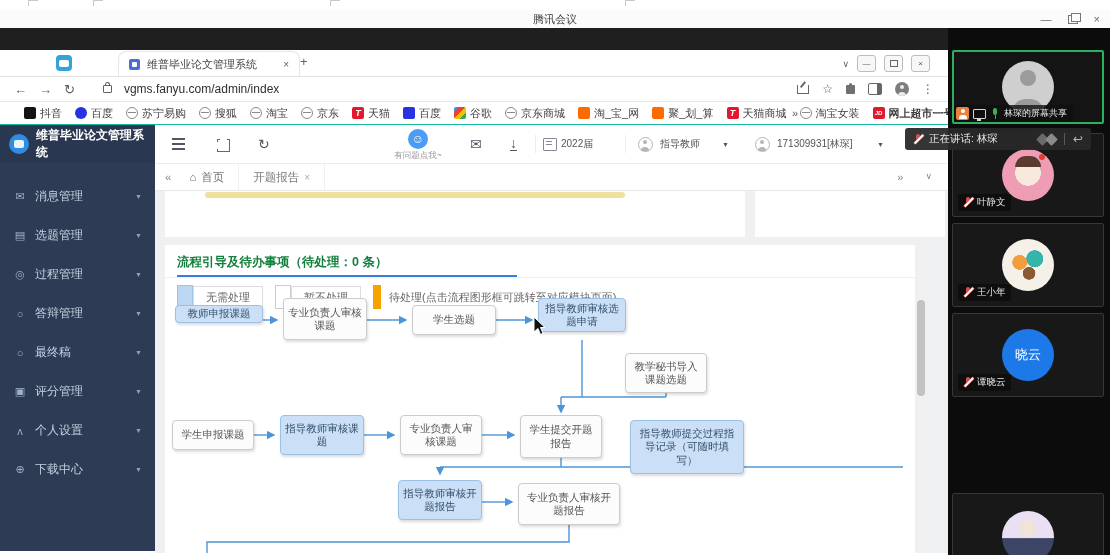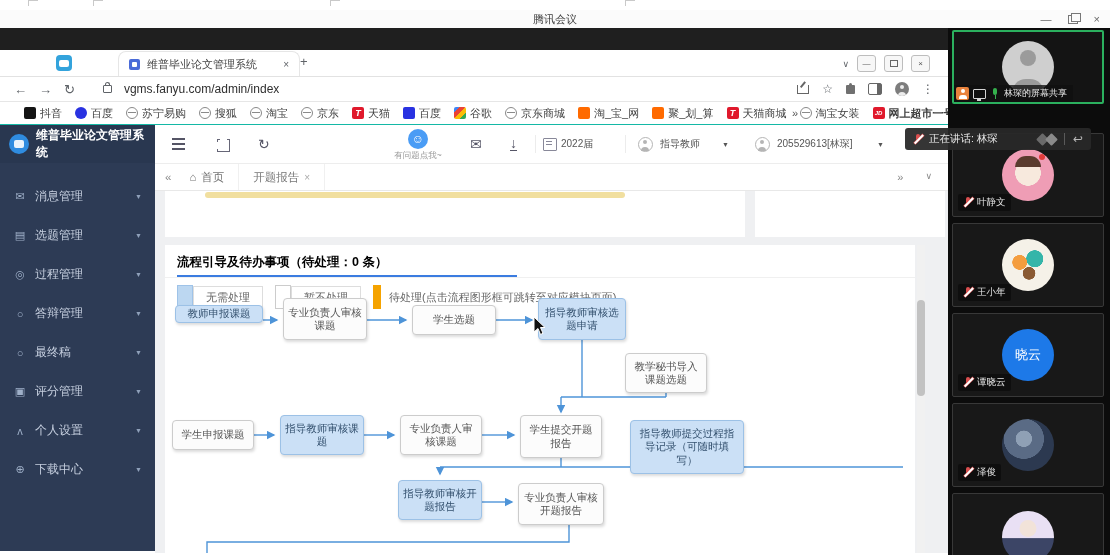--- a/index.html
+++ b/index.html
@@ -85,41 +85,41 @@
   .selcaret{position:absolute;top:16px;font-size:7px;color:#555}
   .ptabs{height:26px;background:#fff;border-bottom:1px solid #e8e8e8;position:relative;display:flex;align-items:center;font-size:11.5px;color:#777}
   .ptab{height:100%;display:flex;align-items:center;gap:5px;padding:0 14px;border-right:1px solid #f0f0f0}
   .ptabs .lchev{margin:0 4px 0 10px;color:#888}
   .ptR{position:absolute;right:16px;display:flex;gap:22px;color:#888;font-size:11px}
   .content{position:relative;height:362px;background:#eff0f2;overflow:hidden}
   .card{position:absolute;background:#fff}
   .ybar{position:absolute;left:40px;top:1px;width:420px;height:6px;border-radius:3px;background:#f1df9f}
   .panel{position:absolute;left:10px;top:54px;width:750px;height:308px;background:#fff}
   .fhd{height:32px;border-bottom:1px solid #f0f0f0;position:relative}
-  .ftitle{position:absolute;left:12px;top:9px;font-size:12.5px;font-weight:bold;color:#000000}
+  .ftitle{position:absolute;left:12px;top:9px;font-size:12.5px;font-weight:bold;color:#15803d}
   .funder{position:absolute;left:12px;top:30px;width:340px;height:2px;background:#3b7ce0}
   .legend{position:absolute;left:12px;top:40px;display:flex;gap:12px;align-items:flex-end;font-size:11px;color:#666}
   .lgi{display:flex;align-items:center;gap:0}
   .sw{width:14px;height:22px}
   .sw.b{background:#bcd7f1;border:1px solid #9fc3e8}
   .sw.w{background:#fff;border:1px solid #ccc}
   .sw.o{width:8px;height:24px;background:#f5a300;border:none}
   .lgbox{border:1px solid #ddd;padding:3px 12px;background:#fff}
   .lgtxt{margin-left:8px}
   .fb{position:absolute;display:flex;align-items:center;justify-content:center;text-align:center;
       font-size:10.5px;line-height:1.25;border-radius:4px;padding:2px 4px;box-sizing:border-box;
       box-shadow:1px 2px 3px rgba(0,0,0,.14);z-index:2}
   .fb.blue{background:#cbe0f6;border:1px solid #9cc1e6;color:#33506e}
   .fb.white{background:#fcfcfc;border:1px solid #ccc;color:#555}
   .sb-track{position:absolute;left:762px;top:54px;width:8px;height:308px;background:#f1f1f1}
   .sb-thumb{position:absolute;left:762px;top:109px;width:8px;height:96px;border-radius:4px;background:#c2c2c2}
   
   .vids{position:absolute;left:948px;top:28px;width:162px;height:527px;background:#0c0c0c;overflow:hidden}
   .tile{position:absolute;left:4px;width:152px;background:#181818;border:1px solid #383838;border-radius:2px;box-sizing:border-box}
-  .t0{top:2px;height:74px;border:2px solid #2bb05e;background:#141414}
+  .t0{top:22px;height:74px;border:2px solid #2bb05e;background:#141414}
   .t1{top:105px;height:84px}.t2{top:195px;height:84px}.t3{top:285px;height:84px}.t4{top:375px;height:84px}.t5{top:465px;height:88px}
   .av{width:52px;height:52px;border-radius:50%;position:absolute;left:50%;top:50%;transform:translate(-50%,-50%);overflow:hidden}
   .sil{background:#cfcfcf}
   .sil::before{content:"";position:absolute;left:50%;top:9px;transform:translateX(-50%);width:16px;height:16px;border-radius:50%;background:#9b9b9b}
   .sil::after{content:"";position:absolute;left:50%;bottom:-3px;transform:translateX(-50%);width:32px;height:17px;border-radius:14px 14px 0 0;background:#9b9b9b}
   .av1{background:radial-gradient(circle at 50% 46%,#f7e9dd 0 33%,#ef9db5 34%)}
   .av1::before{content:"";position:absolute;left:13px;top:7px;width:26px;height:11px;border-radius:12px 12px 0 0;background:#5a3b2e}
   .av1::after{content:"";position:absolute;right:9px;top:5px;width:6px;height:6px;border-radius:50%;background:#e23b3b}
   .av2{background:radial-gradient(circle at 34% 45%,#f49d3f 0 16%,transparent 17%),
                radial-gradient(circle at 63% 38%,#35b5a9 0 18%,transparent 19%),
@@ -334,21 +334,21 @@
         <span class="hg" style="left:315px;top:11px">✉</span>
         <span class="hg" style="left:355px;top:11px;border-bottom:1px solid #556;line-height:1">↓</span>
         <span class="hdiv" style="left:380px"></span>
         <span class="ic-grade"></span>
         <span class="htxt" style="left:406px">2022届</span>
         <span class="hdiv" style="left:470px"></span>
         <span class="pcirc" style="left:483px"></span>
         <span class="htxt" style="left:505px">指导教师</span>
         <span class="selcaret" style="left:567px">▼</span>
         <span class="pcirc" style="left:600px"></span>
-        <span class="htxt" style="left:622px">205529613[林琛]</span>
+        <span class="htxt" style="left:622px">171309931[林琛]</span>
         <span class="selcaret" style="left:722px">▼</span>
       </div>
 
       <div class="ptabs">
         <span class="lchev">«</span>
         <span class="ptab">
           <span>⌂</span>
           <span>首页</span>
         </span>
         <span class="ptab">
@@ -408,29 +408,29 @@
                 <path d="M738,222H275"></path>
               <path d="M275,222V229" marker-end="url(#ah)"></path>
               <path d="M317,257H347" marker-end="url(#ah)"></path>
               <path d="M404,280V297H42V308"></path>
             </g>
           </svg>
 
           <div class="fb blue" style="left:10px;top:60px;width:88px;height:18px">教师申报课题</div>
           <div class="fb white" style="left:118px;top:53px;width:84px;height:42px">专业负责人审核课题</div>
           <div class="fb white" style="left:247px;top:60px;width:84px;height:30px">学生选题</div>
-          <div class="fb blue" style="left:373px;top:53px;width:88px;height:42px">指导教师审核选题申请</div>
+          <div class="fb blue" style="left:373px;top:53px;width:88px;height:34px">指导教师审核选题申请</div>
           <div class="fb white" style="left:460px;top:108px;width:82px;height:40px">教学秘书导入课题选题</div>
           <div class="fb white" style="left:7px;top:175px;width:82px;height:30px">学生申报课题</div>
           <div class="fb blue" style="left:115px;top:170px;width:84px;height:40px">指导教师审核课题</div>
           <div class="fb white" style="left:235px;top:170px;width:82px;height:40px">专业负责人审核课题</div>
           <div class="fb blue" style="left:465px;top:175px;width:114px;height:54px">指导教师提交过程指导记录（可随时填写）</div>
           <div class="fb white" style="left:355px;top:170px;width:82px;height:43px">学生提交开题报告</div>
           <div class="fb blue" style="left:233px;top:235px;width:84px;height:40px">指导教师审核开题报告</div>
-          <div class="fb white" style="left:353px;top:238px;width:86px;height:42px">专业负责人审核开题报告</div>
+          <div class="fb white" style="left:353px;top:238px;width:102px;height:42px">专业负责人审核开题报告</div>
         </div>
 
         <span class="sb-track"></span>
         <span class="sb-thumb"></span>
       </div>
     </div>
   </div>
 
 </div>
 
@@ -460,27 +460,20 @@
   </div>
   <div class="tile t3">
     <span class="av av3">
         <b style="font-weight:normal">晓云</b>
       </span>
     <span class="pl">
         <i class="micm"></i>
         <b style="font-weight:normal">谭晓云</b>
       </span>
   </div>
-  <div class="tile t4">
-    <span class="av av4"></span>
-    <span class="pl">
-        <i class="micm"></i>
-        <b style="font-weight:normal">泽俊</b>
-      </span>
-  </div>
   <div class="tile t5">
     <span class="av av5"></span>
   </div>
 </div>
 
 <div class="banner">
   <span class="micm"></span>
   <span style="flex:1;white-space:nowrap">正在讲话: 林琛</span>
   <span class="dm"></span>
   <span class="dm dm2"></span>

